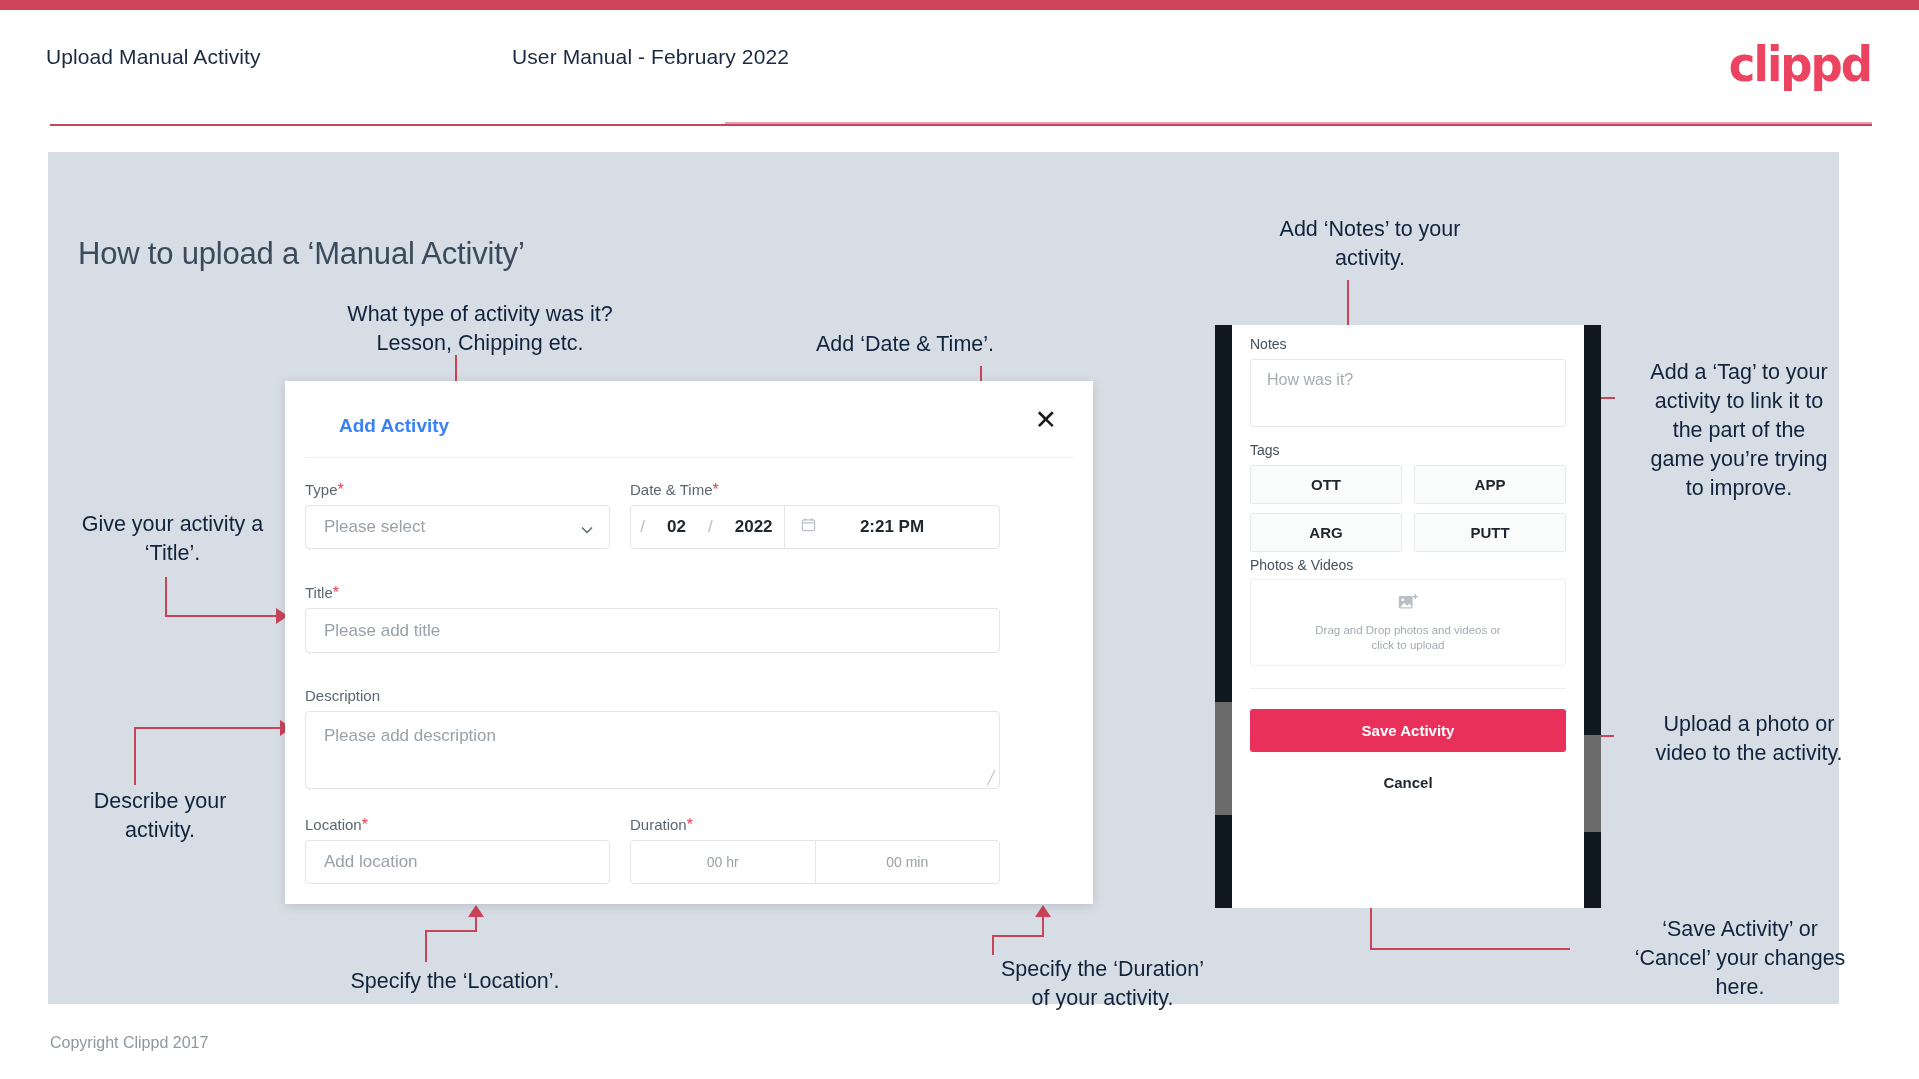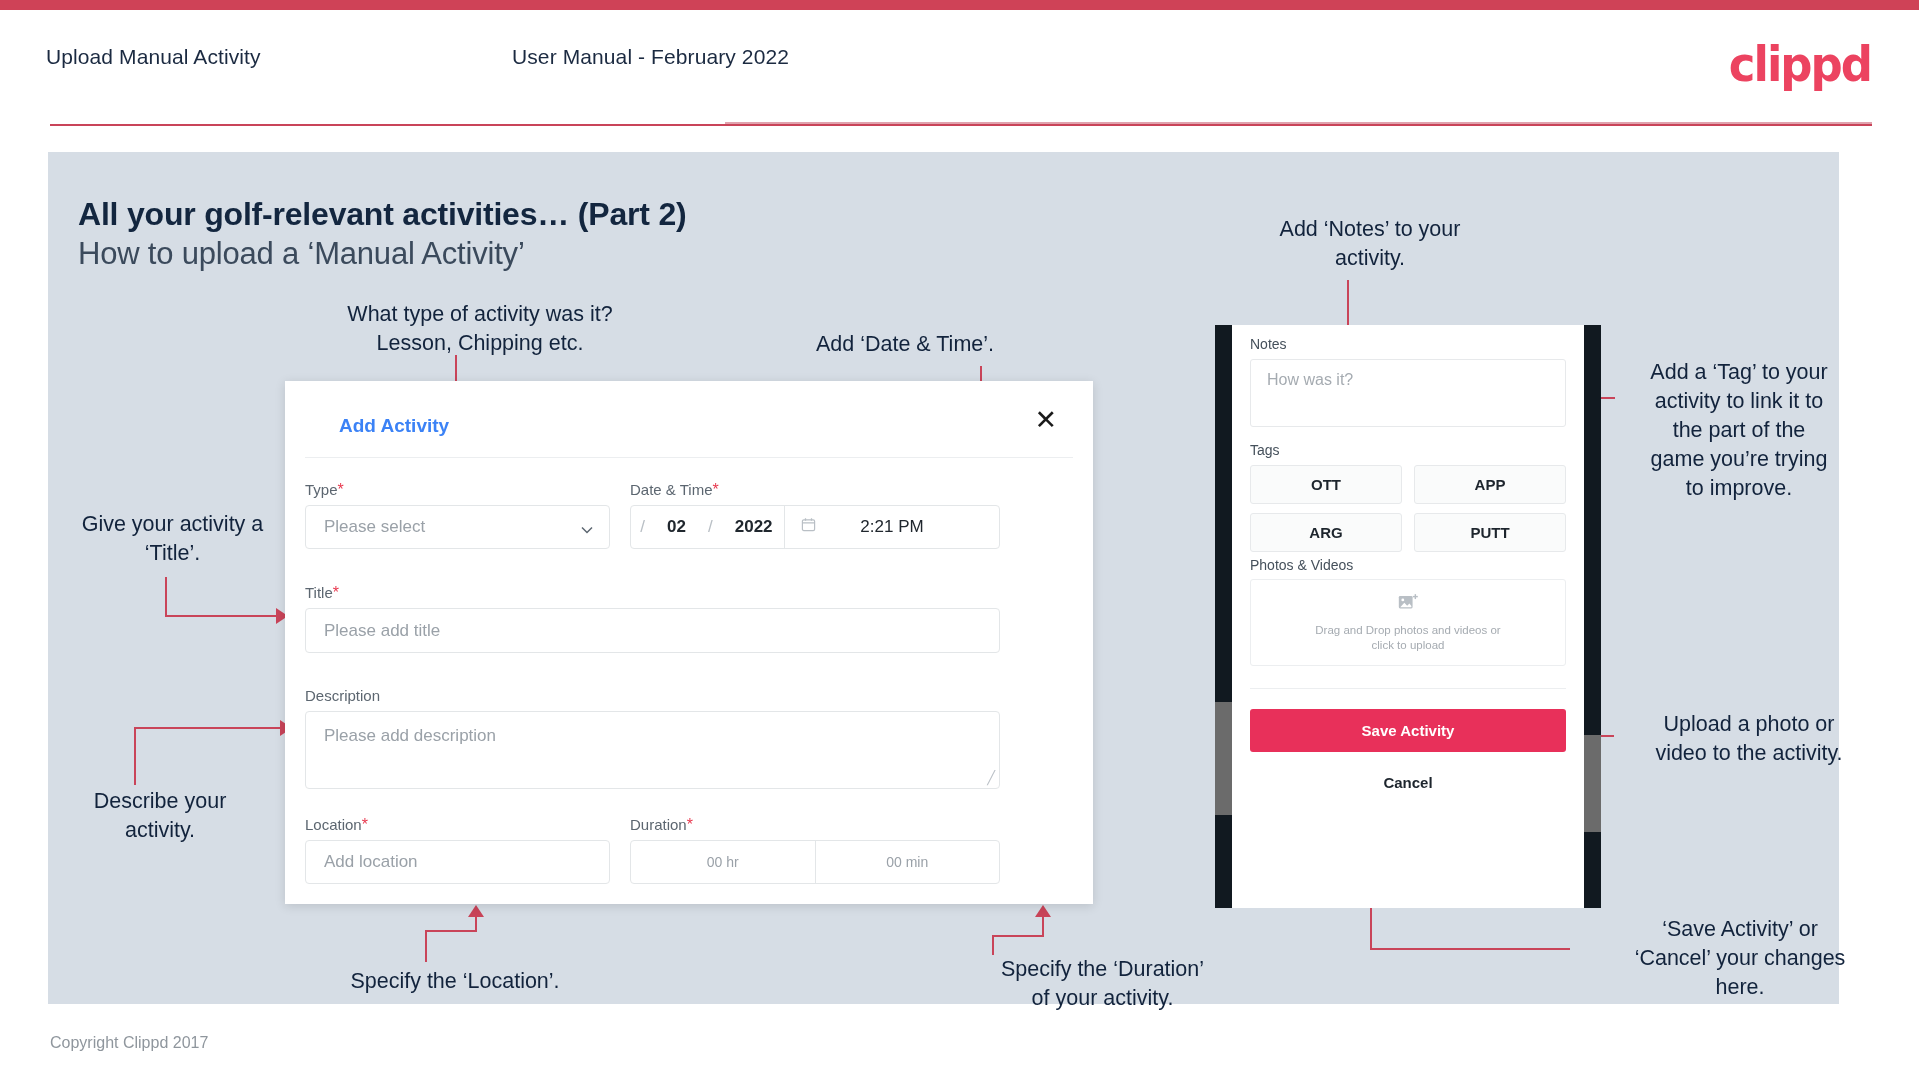--- a/index.html
+++ b/index.html
@@ -124,21 +124,21 @@
     border-radius:4px; background:#fff; overflow:hidden;
   }
   .dtbox .datecell {
     width:154px; display:flex; align-items:center; justify-content:center;
     gap:20px; font-size:17px; color:#20272e; font-weight:bold;
     border-right:1px solid #e3e6e8; height:100%;
   }
   .dtbox .sep { color:#b9bfc5; font-weight:400; margin:0 2px; }
   .dtbox .timecell {
     flex:1; display:flex; align-items:center; justify-content:center;
-    font-size:17px; color:#20272e; font-weight:normal;
+    font-size:17px; color:#20272e; font-weight:bold;
   }
 
   .ta {
     position:absolute; border:1px solid #e3e6e8; border-radius:4px;
     background:#fff; font-size:17px; color:#9aa1a8;
     padding:14px 0 0 18px;
   }
   .ta-grip {
     position:absolute; right:4px; bottom:3px; font-size:13px; color:#b9bfc5;
     font-family:"DejaVu Sans", sans-serif;
@@ -213,21 +213,20 @@
   <div class="top-bar"></div>
 
   <div class="hdr-title">Upload Manual Activity</div>
   <div class="hdr-sub">User Manual - February 2022</div>
   <div class="logo">clippd</div>
   <div class="hdr-rule"></div>
   <div class="hdr-rule pale"></div>
 
   <div class="panel"></div>
 
-  <div class="slide-t1">All your golf-relevant activities… (Part 2)</div>
   <div class="slide-t2">How to upload a ‘Manual Activity’</div>
 
   <div class="anno c" style="left:320px; top:300px; width:320px; white-space:pre-line;">What type of activity was it?
 Lesson, Chipping etc.</div>
   <div class="ln" style="left:455px; top:355px; width:2px; height:72px;"></div>
   <div class="ln" style="left:455px; top:425px; width:56px; height:2px;"></div>
   <div class="ln" style="left:509px; top:425px; width:2px; height:42px;"></div>
   <div class="arrowhead ah-down" style="left:502px; top:465px;"></div>
 
   <div class="anno c" style="left:770px; top:330px; width:270px;">Add ‘Date &amp; Time’.</div>

